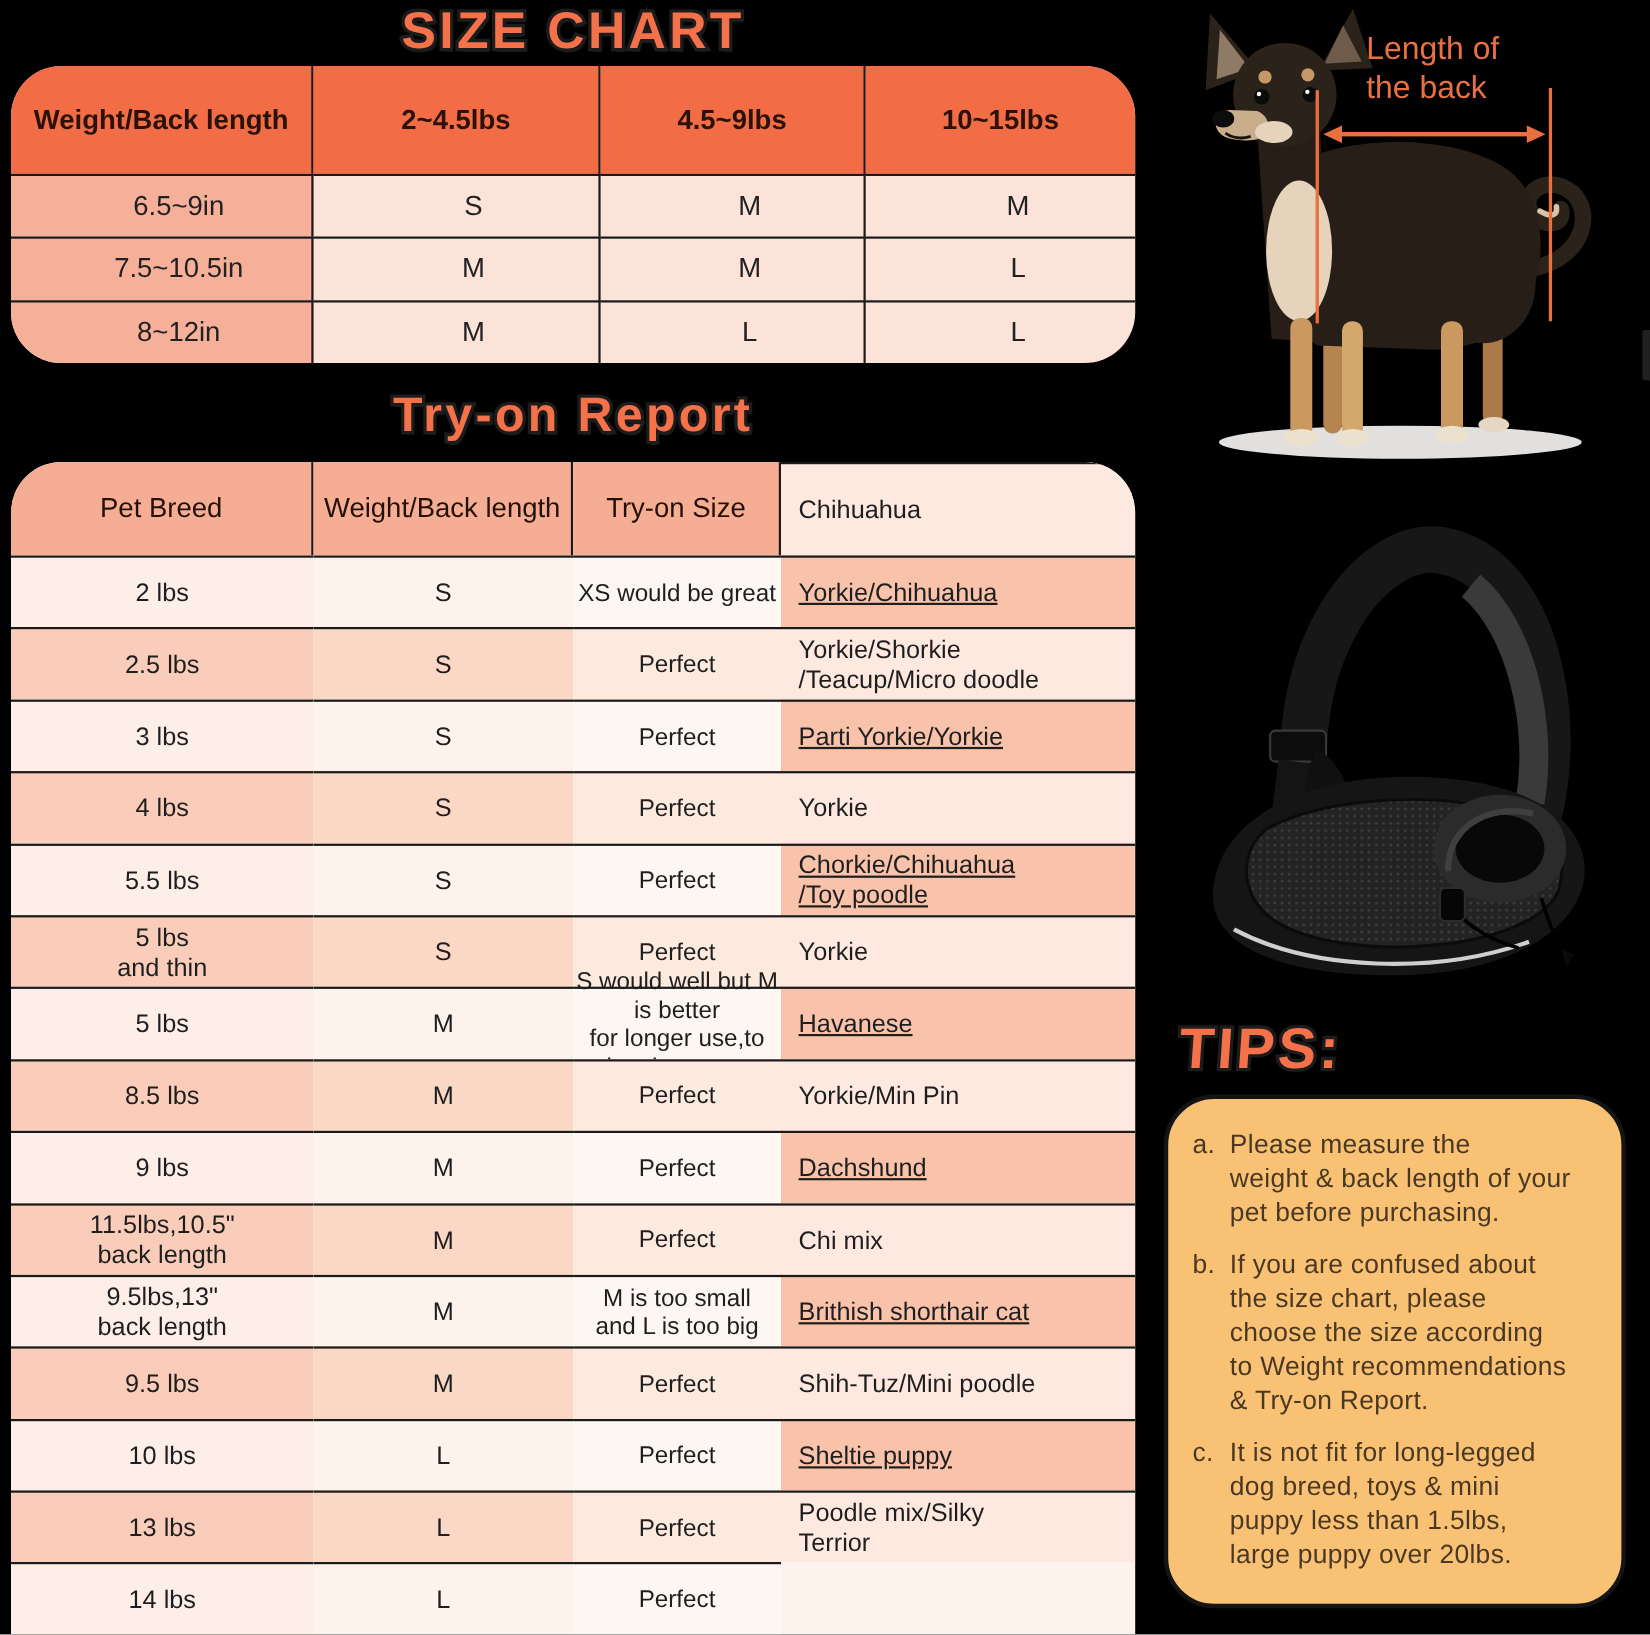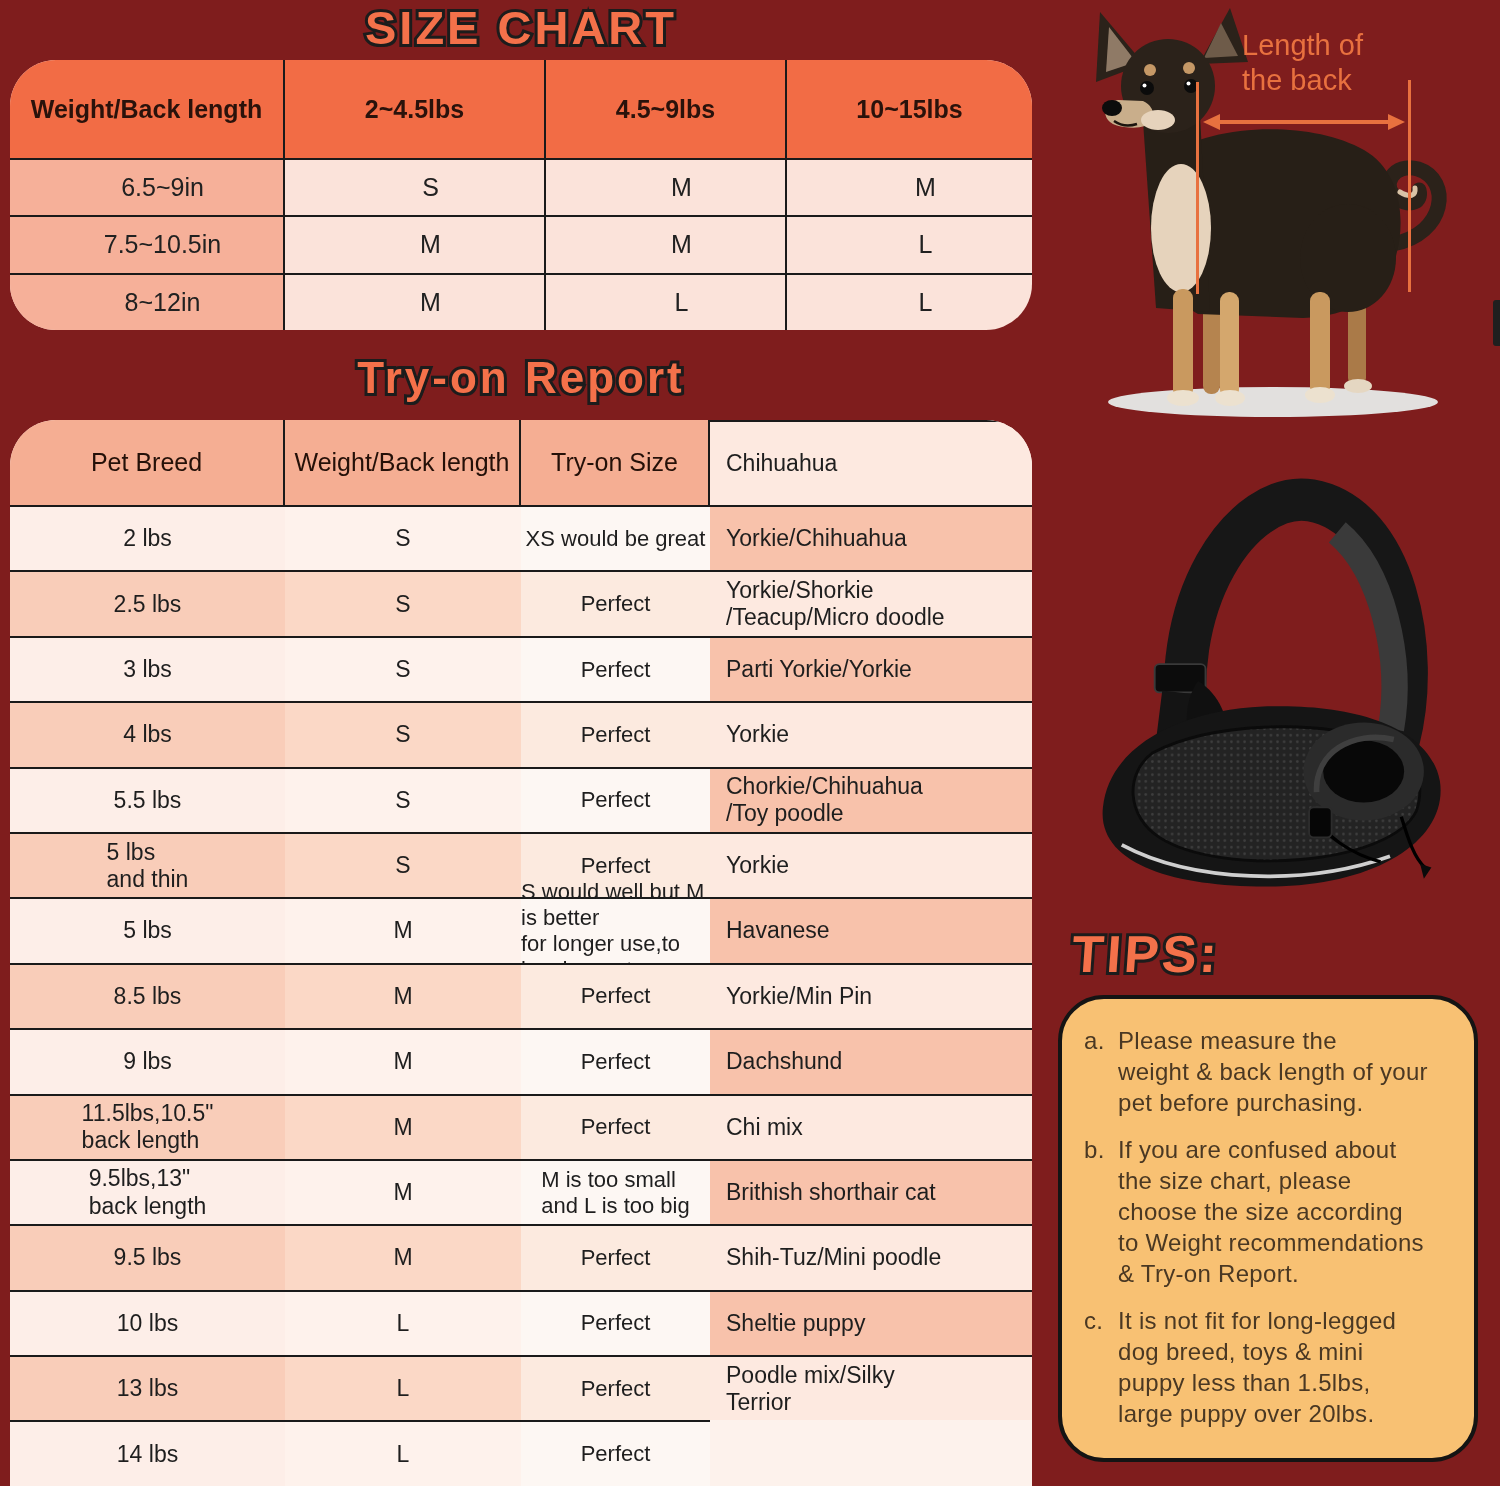--- a/index.html
+++ b/index.html
@@ -1,17 +1,17 @@
 <!DOCTYPE html>
 <html><head>
 <meta charset="utf-8">
 <style>
   html,body { margin:0; padding:0; background:#ffffff; }
   .canvas {
-    position:relative; width:1500px; height:1486px; background:#7f1d1d;
+    position:relative; width:1500px; height:1486px; background:#000000;
     font-family:"Liberation Sans", sans-serif; overflow:hidden;
   }
 
   
   .bubble {
     position:absolute; font-weight:bold; color:#f4714a;
     -webkit-text-stroke:6px #1c1c1c; paint-order:stroke fill;
     text-shadow:2px 3px 0 rgba(28,28,28,.85);
     letter-spacing:3px; white-space:nowrap;
   }
@@ -39,29 +39,29 @@
   .t2 {
     position:absolute; left:10px; top:420px; width:1022px;
     display:grid; grid-template-columns:275px 236px 189px 322px;
     grid-template-rows:85px repeat(15, 65.4px);
     border-radius:46px 46px 0 0; overflow:hidden; background:#fdf2ec;
   }
   .t2 .h { background:#f5ae93; font-weight:normal; font-size:25px; color:#241008; }
   .t2 .h.vline { border-right:2px solid #1a1a1a; }
   .t2 .cell {
     font-size:23px; color:#1e1e1e; border-top:2px solid #1a1a1a;
-    white-space:pre-line; line-height:1.18; text-align:left;
+    white-space:pre-line; line-height:1.18; text-align:center;
   }
   .t2 .cell.c1 { justify-content:flex-start; text-align:left; padding-left:16px; }
   .t2 .cell.c4 { font-size:22px; }
   .t2 .row-light .c1 { background:#fde9e0; }
   .t2 .row-light .c2 { background:#fdeee8; }
   .t2 .row-light .c3 { background:#fef2ec; }
   .t2 .row-light .c4 { background:#fdf7f3; }
-  .t2 .row-dark  .c1 { background:#f8c2ab; }
+  .t2 .row-dark  .c1 { background:#f8c2ab;text-decoration:underline; }
   .t2 .row-dark  .c2 { background:#f9cdb9; }
   .t2 .row-dark  .c3 { background:#fbd8c6; }
   .t2 .row-dark  .c4 { background:#fceadf; }
 
   
   #dog-figure { position:absolute; left:1048px; top:6px; width:430px; height:420px; }
   .measure-vline { position:absolute; width:3px; background:#e8713f; }
   #measure-vline-left  { left:1196px; top:82px; height:212px; }
   #measure-vline-right { left:1408px; top:80px; height:212px; }
   #measure-arrow { position:absolute; left:1203px; top:114px; width:202px; height:16px; }

